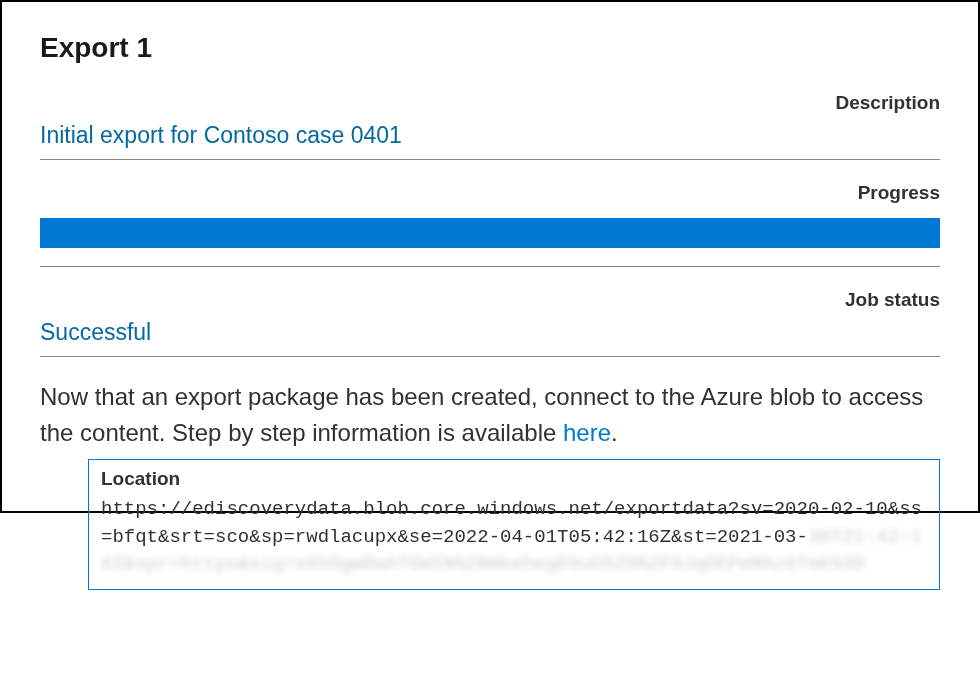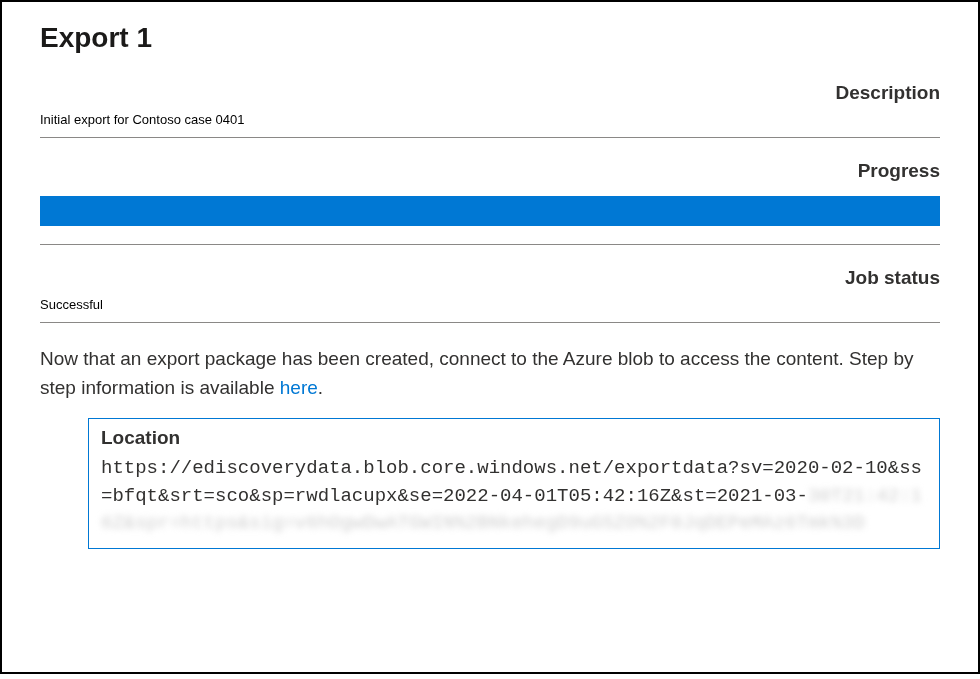--- a/index.html
+++ b/index.html
@@ -10,43 +10,43 @@
     body {
       font-family: "Segoe UI", -apple-system, BlinkMacSystemFont, sans-serif;
       background: #ffffff;
       color: #323130;
       width: 980px;
       height: 679px;
     }
     .panel {
       border: 2px solid #000000;
       width: 980px;
-      height: 674px;
-      padding: 20px 38px;
+      height: 513px;
+      padding: 30px 38px;
     }
     .panel-title {
       font-size: 28px;
       font-weight: 600;
       color: #1b1a19;
       margin-bottom: 28px;
     }
     .field {
       margin-bottom: 22px;
     }
     .field-label {
       font-size: 19px;
       font-weight: 600;
       color: #323130;
       margin-bottom: 8px;
       text-align: right;
     }
     .field-value {
-      font-size: 13px;
+      font-size: 23px;
       font-weight: 400;
-      color: #000000;
+      color: #0369a1;
       padding-bottom: 10px;
       border-bottom: 1px solid #8a8886;
     }
     .progress-wrapper {
       margin-top: 14px;
       margin-bottom: 8px;
     }
     .progress-bar-track {
       width: 100%;
       height: 30px;
@@ -55,24 +55,24 @@
     .progress-bar-fill {
       height: 100%;
       background: #0078d4;
     }
     .progress-divider {
       border-bottom: 1px solid #8a8886;
       margin-top: 18px;
       margin-bottom: 14px;
     }
     .info-text {
-      font-size: 19px;
+      font-size: 24px;
       color: #323130;
       line-height: 1.5;
-      margin-bottom: 16px;
+      margin-bottom: 8px;
     }
     .info-text a {
       color: #0078d4;
       text-decoration: none;
     }
     .location-box {
       border: 1.5px solid #0078d4;
       padding: 8px 12px 10px 12px;
       margin-left: 48px;
     }

